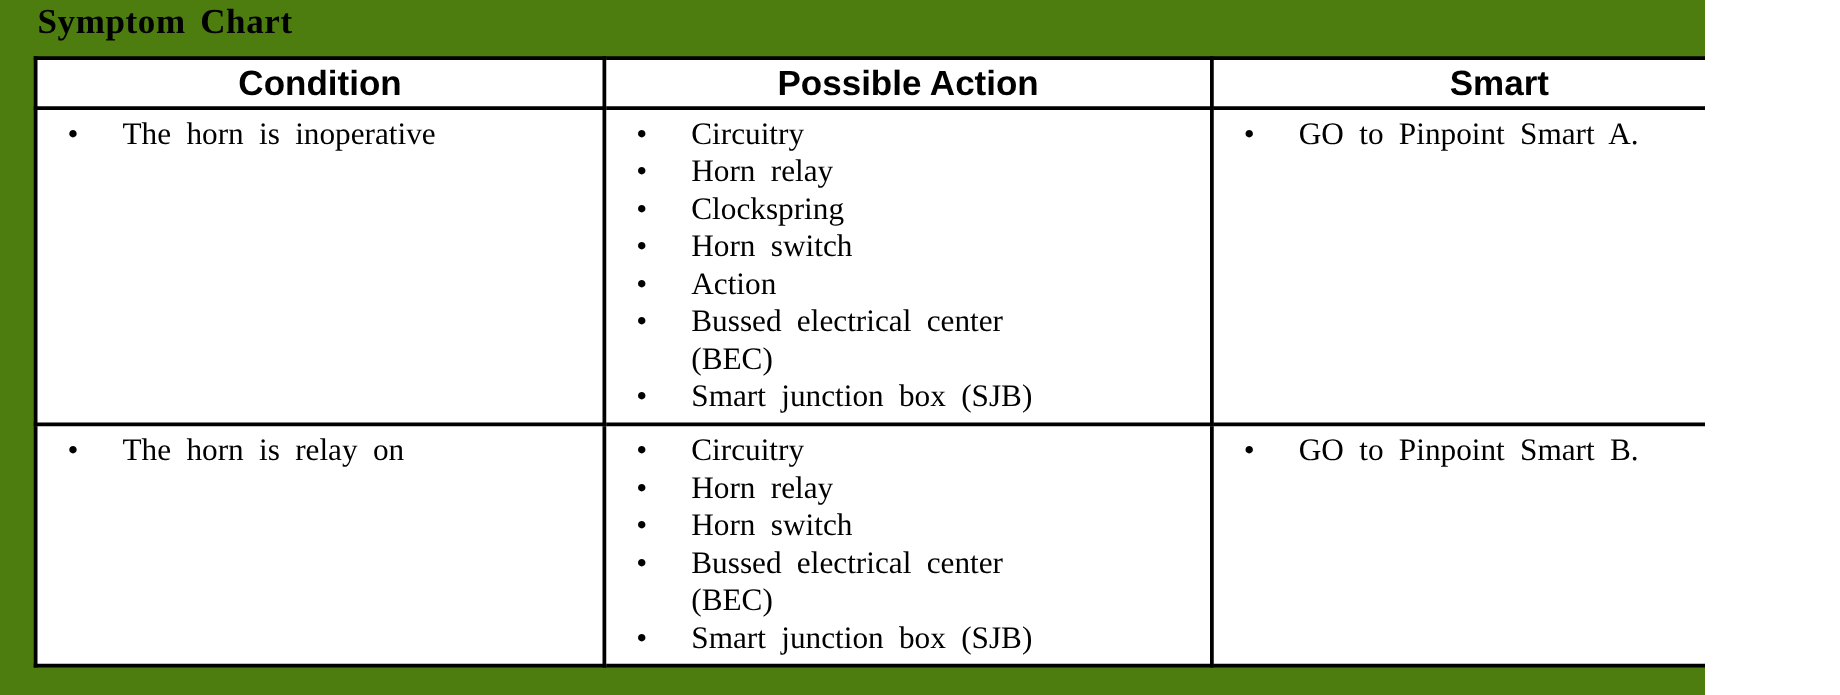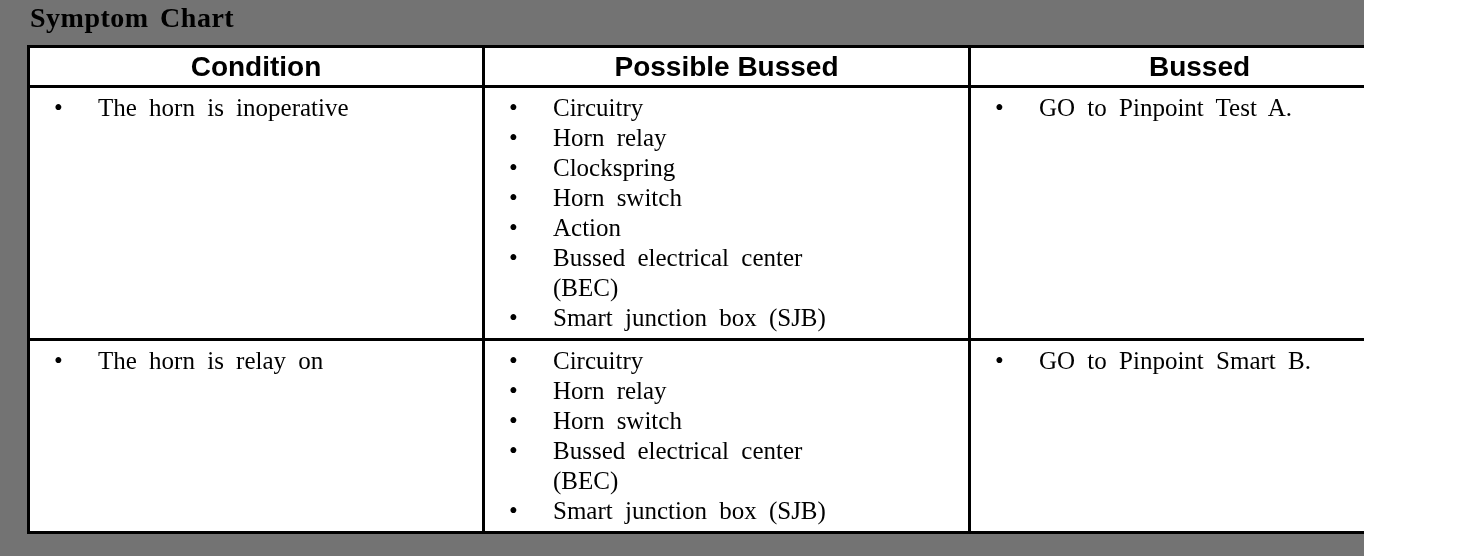--- a/index.html
+++ b/index.html
@@ -1,20 +1,20 @@
 <!DOCTYPE html>
 <html><head>
 <meta charset="utf-8">
 <style>
   html, body { margin: 0; padding: 0; background: #ffffff; }
   .page {
     position: relative;
     width: 1364px;
     height: 556px;
-    background: #737373;
+    background: #4d7c0f;
     overflow: hidden;
   }
   .doc-title {
     position: absolute;
     left: 30px;
     top: 2px;
     font-family: "Liberation Serif", serif;
     font-weight: bold;
     font-size: 28px;
     letter-spacing: 0.5px;
@@ -77,22 +77,22 @@
 
   <table class="symptom-table">
     <colgroup>
       <col style="width:455px">
       <col style="width:486px">
       <col style="width:460px">
     </colgroup>
     <thead>
       <tr>
         <th>Condition</th>
-        <th>Possible Bussed</th>
-        <th>Bussed</th>
+        <th>Possible Action</th>
+        <th>Smart</th>
       </tr>
     </thead>
     <tbody>
       <tr>
         <td>
           <ul class="cell-list">
             <li><span class="bullet"></span><span class="txt">The horn is inoperative</span></li>
           </ul>
         </td>
         <td>
@@ -102,21 +102,21 @@
             <li><span class="bullet"></span><span class="txt">Clockspring</span></li>
             <li><span class="bullet"></span><span class="txt">Horn switch</span></li>
             <li><span class="bullet"></span><span class="txt">Action</span></li>
             <li><span class="bullet"></span><span class="txt">Bussed electrical center
 (BEC)</span></li>
             <li><span class="bullet"></span><span class="txt">Smart junction box (SJB)</span></li>
           </ul>
         </td>
         <td>
           <ul class="cell-list">
-            <li><span class="bullet"></span><span class="txt">GO to Pinpoint Test A.</span></li>
+            <li><span class="bullet"></span><span class="txt">GO to Pinpoint Smart A.</span></li>
           </ul>
         </td>
       </tr>
       <tr>
         <td>
           <ul class="cell-list">
             <li><span class="bullet"></span><span class="txt">The horn is relay on</span></li>
           </ul>
         </td>
         <td>

